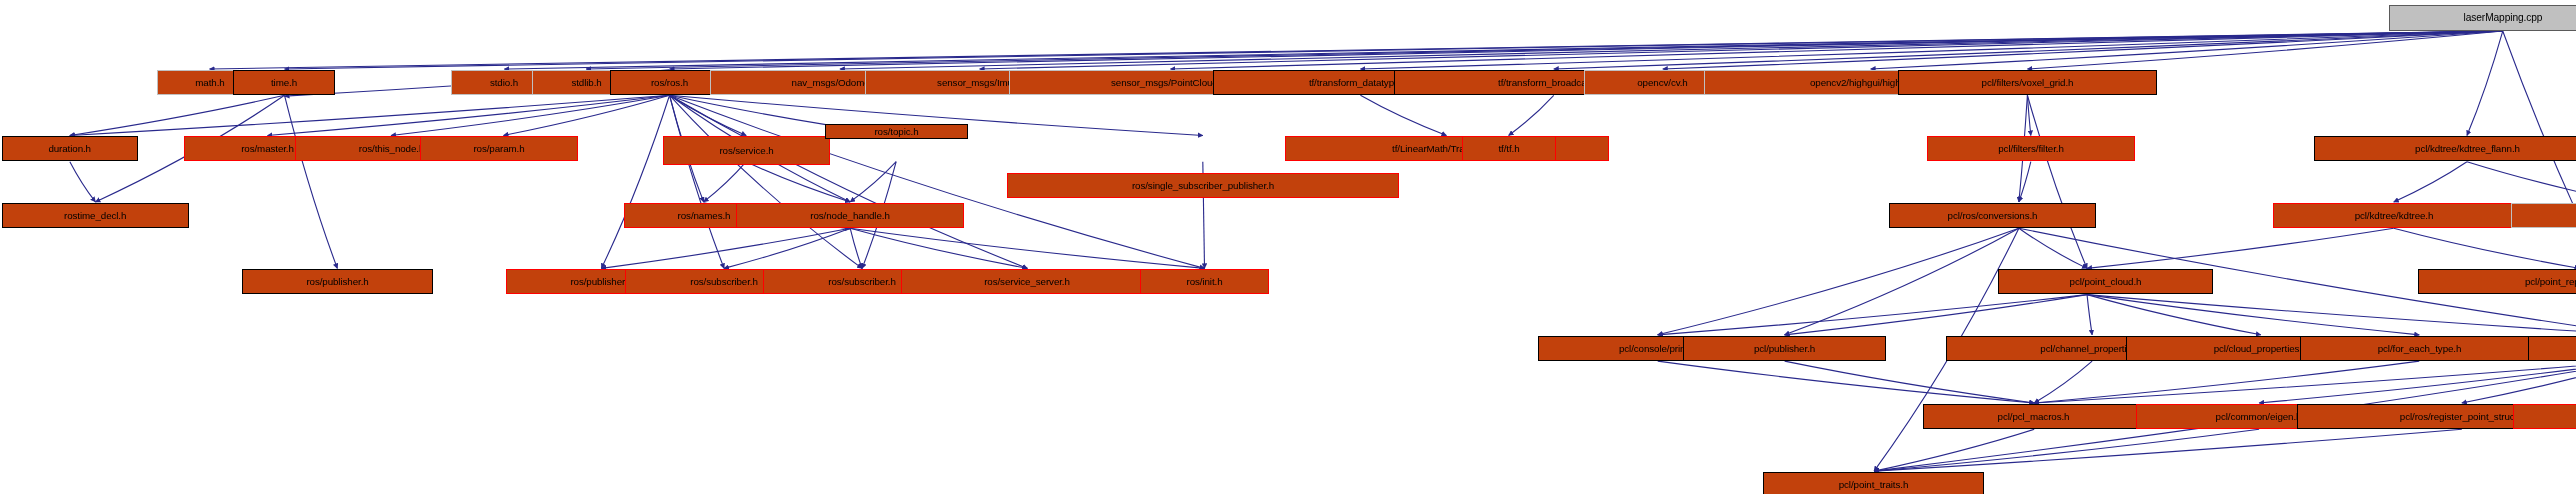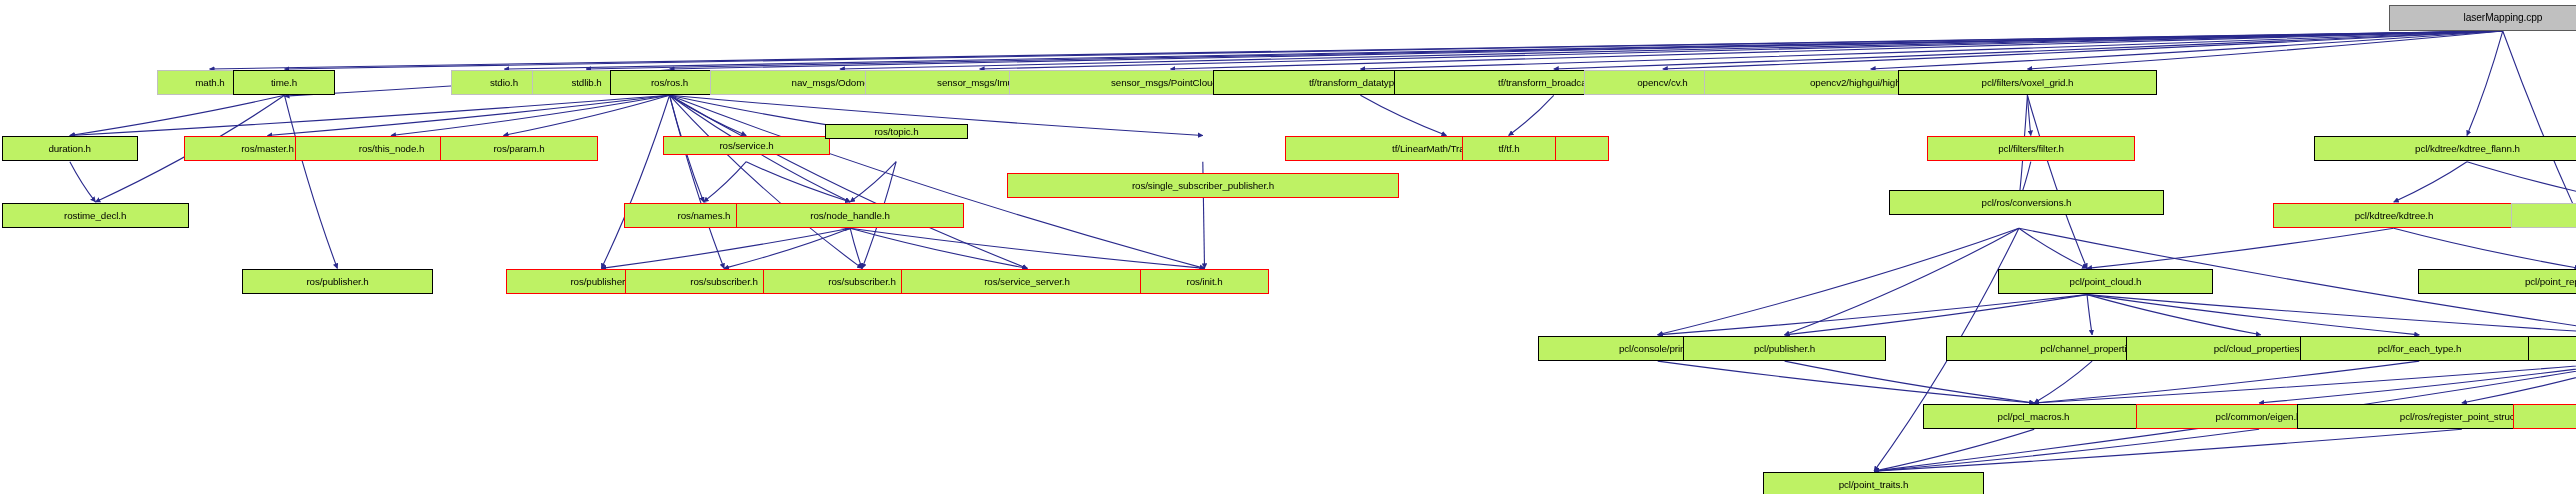--- a/index.html
+++ b/index.html
@@ -2,21 +2,21 @@
 <html style="font-size:13.6px"><head>
 <meta charset="utf-8">
 <title>laserMapping.cpp include dependency graph</title>
 <style>
   html,body{margin:0;padding:0;background:#ffffff;}
   #canvas{position:relative;width:2576px;height:495px;background:#ffffff;
           font-family:"Liberation Sans","DejaVu Sans",sans-serif;overflow:hidden;}
   svg.edges{position:absolute;left:0;top:0;width:2576px;height:495px;overflow:visible;}
   .node{position:absolute;box-sizing:border-box;display:flex;align-items:center;
         justify-content:center;white-space:nowrap;font-size:9.8px;line-height:1;
-        color:#000000;background:#bef264;border:0.9px solid #c0c0c0;height:18px;
+        color:#000000;background:#c2410c;border:0.9px solid #c0c0c0;height:18px;
         letter-spacing:-0.1px;}
   .node.black{border:0.9px solid #000000;}
   .node.red{border:0.9px solid #ff0000;}
   .node.root{background:#c0c0c0;border:0.9px solid #5a5a5a;font-size:10.2px;}
   .node span{pointer-events:none;}
 </style>
 </head>
 <body>
 
 <div id="canvas">
@@ -153,24 +153,24 @@
       </div>
       <div class="node black" style="left: 1.7px; top: 136px; width: 136px; height: 25.4px;">
         <span>duration.h</span>
       </div>
       <div class="node red" style="left: 184px; top: 136px; width: 167px; height: 25.4px;">
         <span>ros/master.h</span>
       </div>
       <div class="node red" style="left: 295px; top: 136px; width: 193px; height: 25.4px;">
         <span>ros/this_node.h</span>
       </div>
-      <div class="node red" style="left: 440px; top: 136px; width: 158px; height: 25.4px; text-align: right;">
+      <div class="node red" style="left: 420px; top: 136px; width: 158px; height: 25.4px; text-align: right;">
         <span>ros/param.h</span>
       </div>
-      <div class="node red" style="left: 663px; top: 136px; width: 167px; height: 19px;">
+      <div class="node red" style="left: 663px; top: 136px; width: 167px; height: 29px;">
         <span>ros/service.h</span>
       </div>
       <div class="node black" style="left: 825px; top: 124px; width: 143px; height: 15px;">
         <span>ros/topic.h</span>
       </div>
       <div class="node red" style="left: 1007px; top: 136px; width: 392px; height: 25.4px; margin-top: 37px;">
         <span>ros/single_subscriber_publisher.h</span>
       </div>
       <div class="node red" style="left: 1285px; top: 136px; width: 324px; height: 25.4px;">
         <span>tf/LinearMath/Transform.h</span>
@@ -186,21 +186,21 @@
       </div>
       <div class="node black" style="left: 1.7px; top: 203px; width: 187px; height: 25.4px;">
         <span>rostime_decl.h</span>
       </div>
       <div class="node red" style="left: 624px; top: 203px; width: 160px; height: 25.4px;">
         <span>ros/names.h</span>
       </div>
       <div class="node red" style="left: 736px; top: 203px; width: 228px; height: 25.4px;">
         <span>ros/node_handle.h</span>
       </div>
-      <div class="node black" style="left: 1889px; top: 190px; width: 275px; height: 25.4px;">
+      <div class="node black" style="left: 1889px; top: 203px; width: 207px; height: 25.4px;">
         <span>pcl/ros/conversions.h</span>
       </div>
       <div class="node red" style="left: 2273px; top: 203px; width: 242px; height: 25.4px;">
         <span>pcl/kdtree/kdtree.h</span>
       </div>
       <div class="node " style="left: 2511px; top: 203px; width: 225px; height: 25.4px;"></div>
       <div class="node black" style="left: 242px; top: 269px; width: 191px; height: 25.4px;">
         <span>ros/publisher.h</span>
       </div>
       <div class="node red" style="left: 506px; top: 269px; width: 191px; height: 25.4px;">

